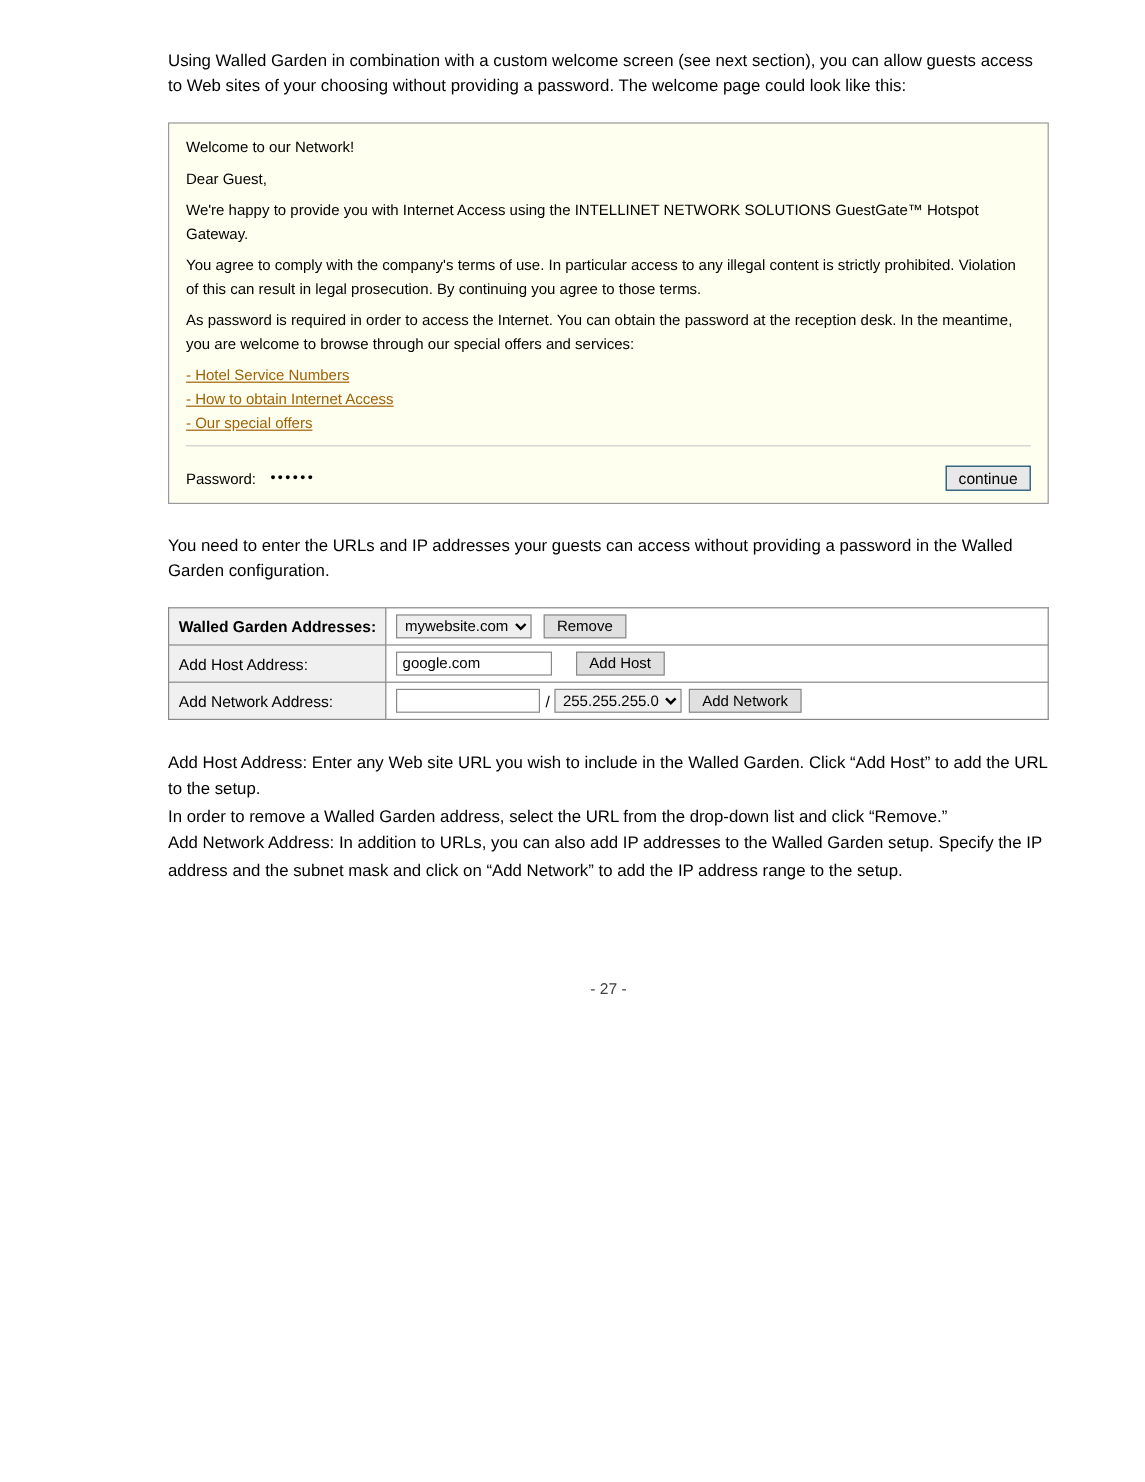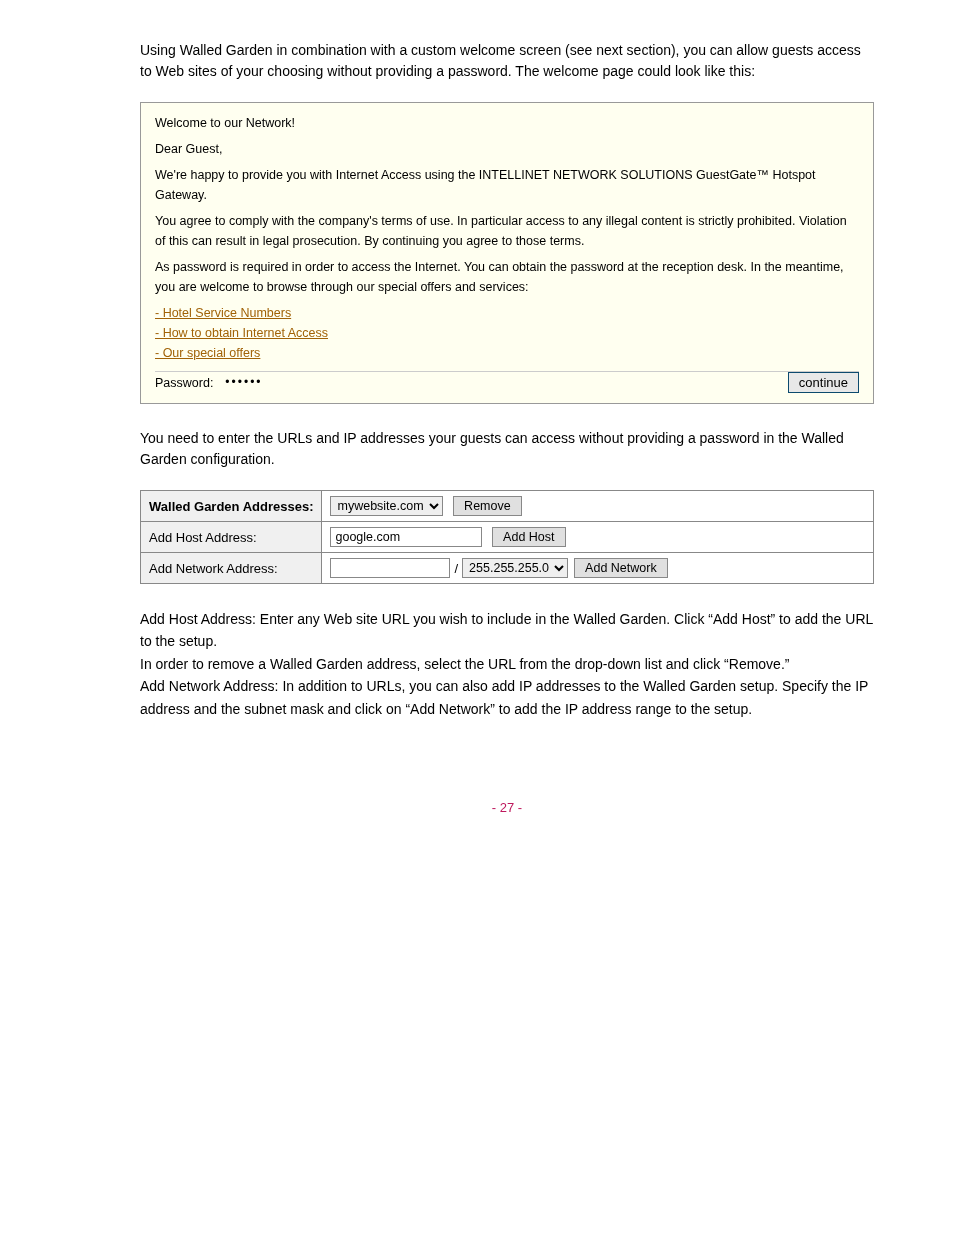--- a/index.html
+++ b/index.html
@@ -41,21 +41,21 @@
       margin-bottom: 8px;
     }
     .welcome-box .welcome-links a {
       color: #a16207;
       text-decoration: underline;
       display: block;
       font-size: 12.5px;
     }
     .welcome-box .password-row {
       border-top: 1px solid #ccc;
-      padding-top: 0;
+      padding-top: 16px;
       display: flex;
       align-items: center;
       gap: 12px;
     }
     .welcome-box .password-row .pw-label {
       font-size: 12.5px;
     }
     .welcome-box .password-row .pw-dots {
       font-size: 12px;
       letter-spacing: 2px;
@@ -93,21 +93,21 @@
     }
     .config-table .header-label {
       font-weight: bold;
       background: #f0f0f0;
       text-align: center;
     }
     .config-table input[type="text"] {
       border: 1px solid #888;
       padding: 2px 4px;
       font-size: 12.5px;
-      width: 152px;
+      width: 130px;
     }
     .config-table select {
       border: 1px solid #888;
       font-size: 12.5px;
       padding: 1px 2px;
     }
     .config-table button {
       border: 1px solid #888;
       background: #e0e0e0;
       padding: 2px 10px;
@@ -118,21 +118,21 @@
       margin: 0 4px;
     }
     .bottom-text {
       line-height: 1.6;
       margin-bottom: 10px;
     }
     .page-footer {
       text-align: center;
       margin-top: 80px;
       font-size: 13px;
-      color: #be185d;
+      color: #404040;
     }
     .network-row-inner {
       display: flex;
       align-items: center;
     }
   </style>
 </head>
 <body>
 
 <div class="page-content">
@@ -167,21 +167,21 @@
         <select>
           <option value="mywebsite.com">mywebsite.com</option>
         </select>
         <button style="margin-left:6px;">Remove</button>
       </td>
     </tr>
     <tr>
       <td class="label-cell">Add Host Address:</td>
       <td>
         <input type="text" value="google.com" style="">
-        <button style="margin-left:6px;">Add Host</button>
+        <button style="margin-left:16px;">Add Host</button>
       </td>
     </tr>
     <tr>
       <td class="label-cell">Add Network Address:</td>
       <td>
         <div class="network-row-inner">
           <input type="text" style="width: 120px;">
           <span class="slash-sep">/</span>
           <select>
             <option value="255.255.255.0">255.255.255.0</option>

